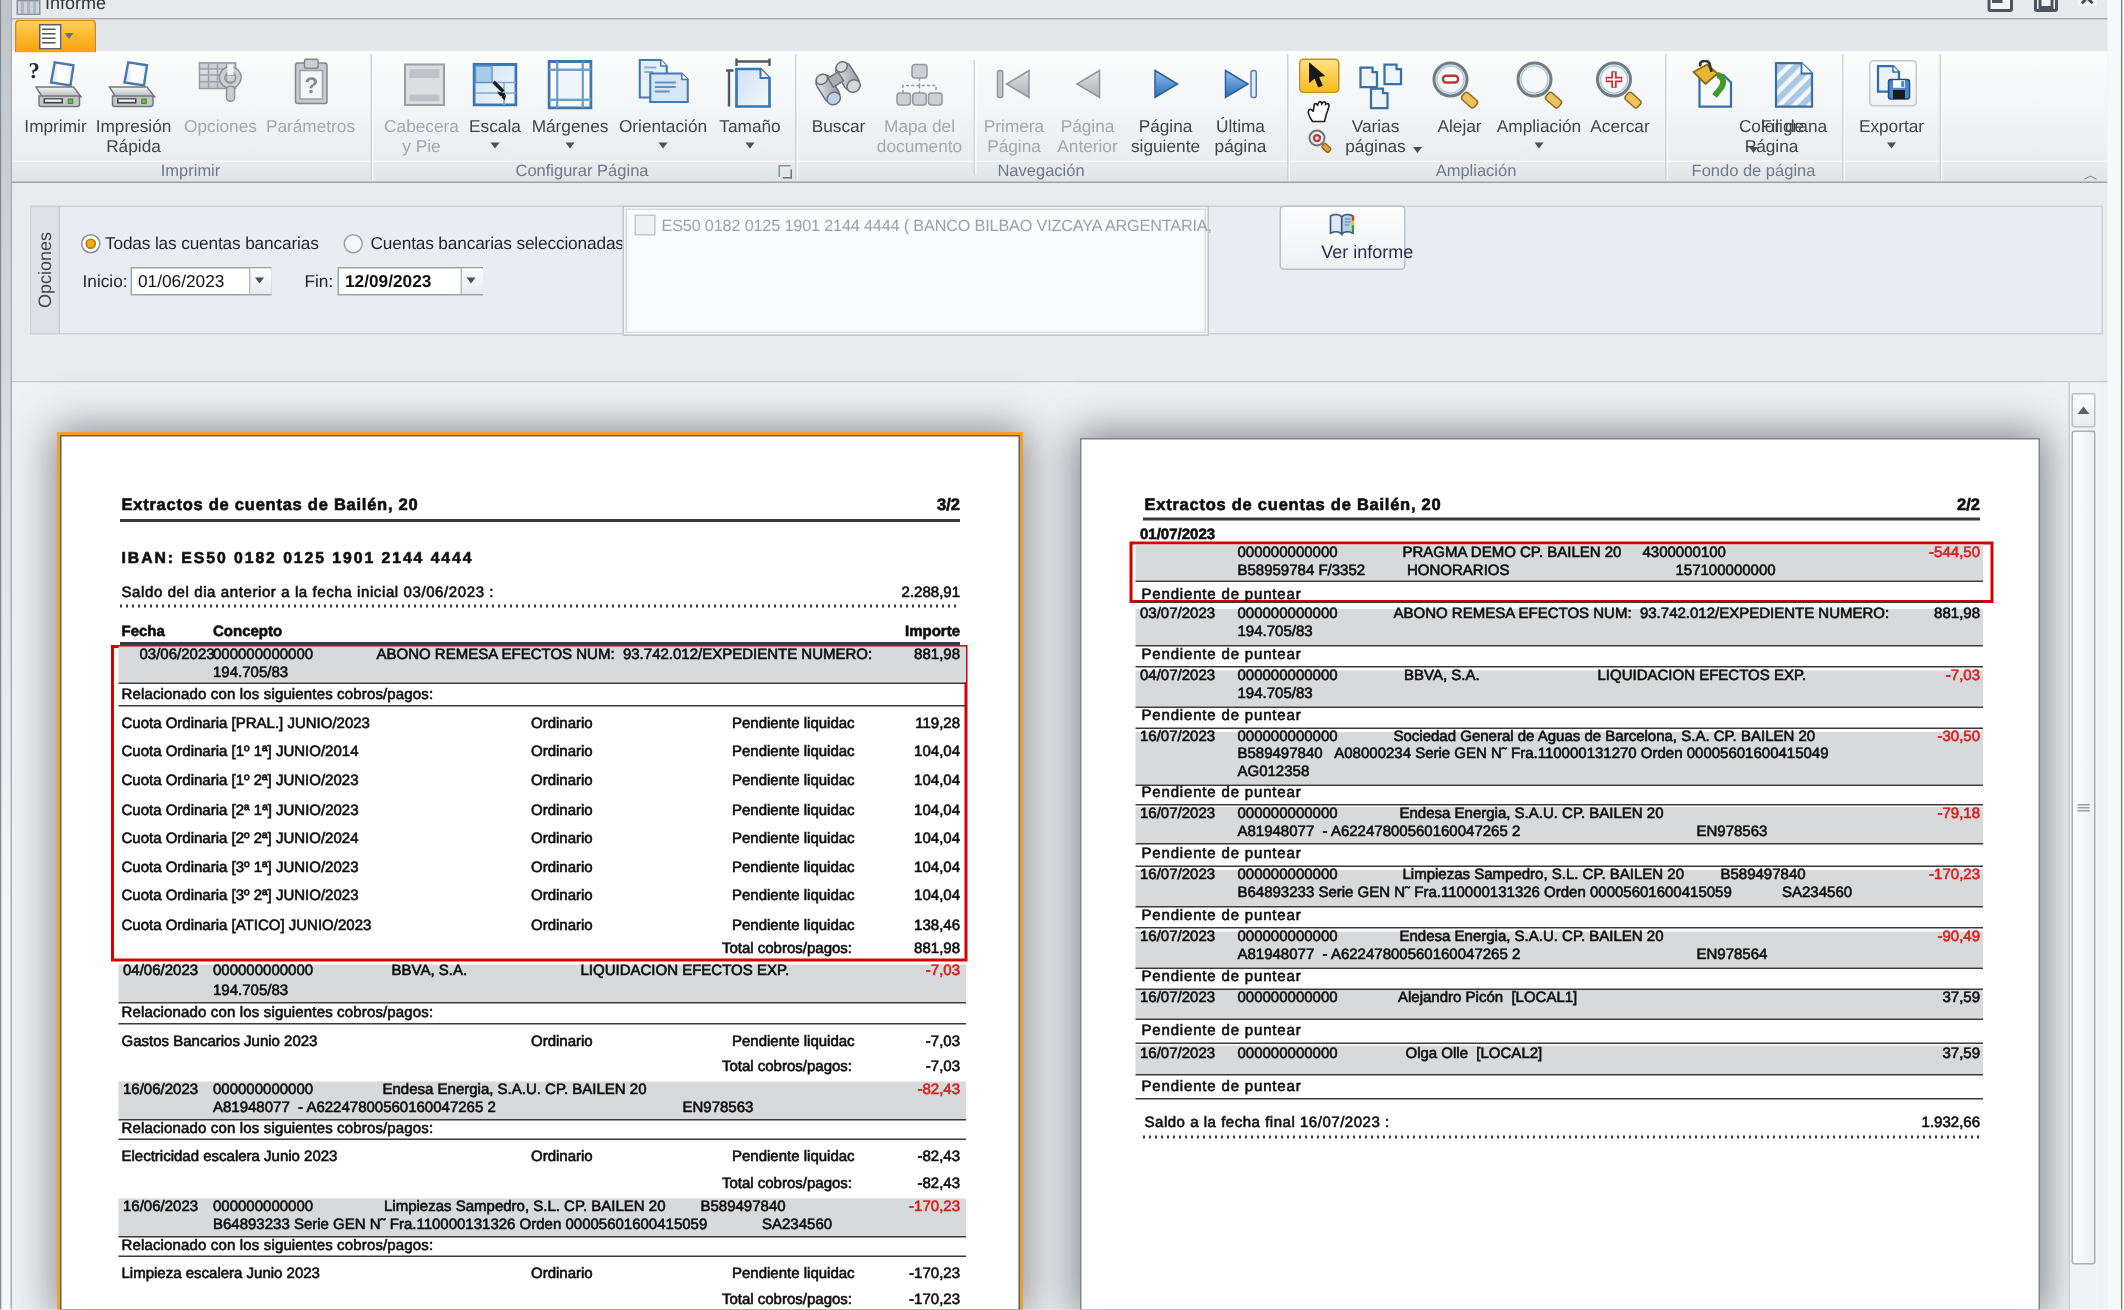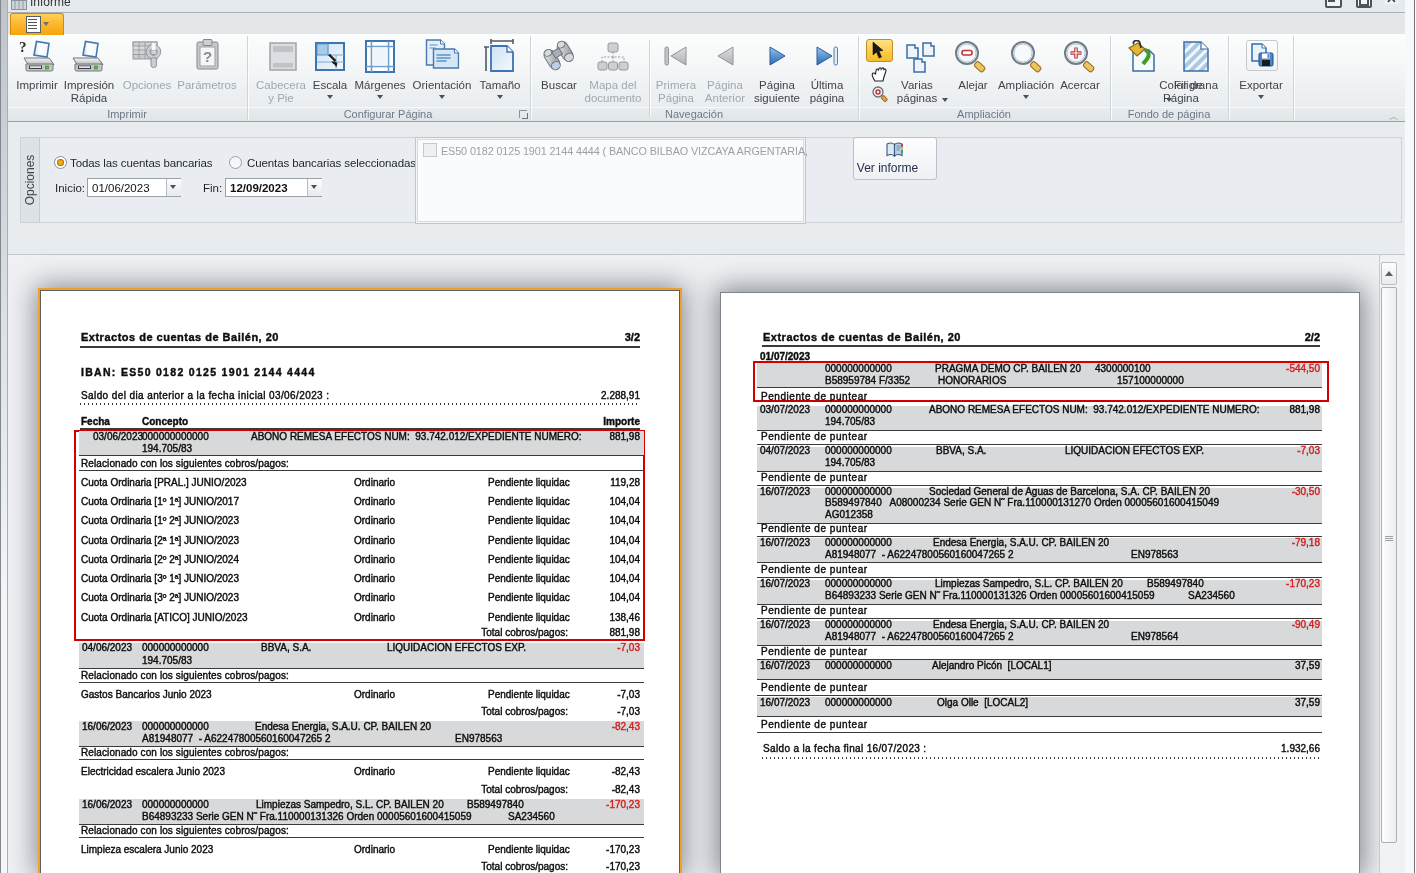--- a/index.html
+++ b/index.html
@@ -326,21 +326,21 @@
 
 <div class="a" style="left:853px;top:137px;width:84px;height:43px;background:linear-gradient(#fdfdfe,#eef1f4);border:1px solid #bac1c9;border-radius:3px;box-sizing:border-box;"></div>
 <svg class="ic" style="left:895px;top:142px;" width="18" height="16" viewBox="0 0 18 16">
  <path d="M1 2 C4 0.5 7 1 8.5 2.5 L8.5 14 C7 12.5 4 12 1 13.5 Z" fill="#dfe9f3" stroke="#39587e" stroke-width="1.1"></path>
  <path d="M16 2 C13 0.5 10 1 8.5 2.5 L8.5 14 C10 12.5 13 12 16 13.5 Z" fill="#b9cfe4" stroke="#39587e" stroke-width="1.1"></path>
  <path d="M10.5 4 h4 M10.5 6 h4 M10.5 8 h3" stroke="#5b7ca3" stroke-width=".8"></path>
  <rect x="15.2" y="2" width="1.6" height="3" fill="#d43c3c"></rect>
     <rect x="15.2" y="5" width="1.6" height="3" fill="#e8c23a"></rect>
     <rect x="15.2" y="8" width="1.6" height="3" fill="#3aa63f"></rect>
 </svg>
-<div class="a" style="left:836px;top:161px;width:103px;text-align:center;font-size:12px;color:#23304e;">Ver informe</div>
+<div class="a" style="left:860px;top:161px;width:103px;text-align:center;font-size:12px;color:#23304e;">Ver informe</div>
 
 <div class="a" style="left:0px;top:254px;width:1416px;height:1px;background:#c2c8cd;"></div>
 
 <div class="a" style="left:8px;top:255px;width:1397px;height:618px;background:#f0f1f4;" id="preview"></div>
 
 <div class="pg" id="page1" style="left:41px;top:291px;width:638px;height:582px;box-shadow:0 0 0 1px #5a6066,0 0 0 3px #f0a02c,0 0 26px 5px rgba(86,92,100,.72);">
 <div class="t b" style="left:40px;top:41px;font-size:11px;letter-spacing:.5px;">Extractos de cuentas de Bailén, 20</div>
 <div class="t b ra" style="right:39px;top:41px;font-size:11px;">3/2</div>
 <div class="ln" style="left:39px;top:55px;width:560px;height:2px;"></div>
 <div class="t b" style="left:40px;top:76px;font-size:10.5px;letter-spacing:1.3px;">IBAN: ES50 0182 0125 1901 2144 4444</div>
@@ -358,21 +358,21 @@
 <div class="t" style="left:210px;top:140px;">ABONO REMESA EFECTOS NUM:  93.742.012/EXPEDIENTE NUMERO:</div>
 <div class="t ra" style="right:39px;top:140px;">881,98</div>
 <div class="t" style="left:101px;top:152px;">194.705/83</div>
 <div class="ln" style="left:38px;top:164px;width:565px;"></div>
 <div class="t" style="left:40px;top:167px;letter-spacing:.1px;">Relacionado con los siguientes cobros/pagos:</div>
 <div class="ln" style="left:38px;top:179px;width:565px;"></div>
 <div class="t" style="left:40px;top:186px;">Cuota Ordinaria [PRAL.] JUNIO/2023</div>
     <div class="t" style="left:313px;top:186px;">Ordinario</div>
     <div class="t" style="left:447px;top:186px;">Pendiente liquidac</div>
     <div class="t ra" style="right:39px;top:186px;">119,28</div>
-<div class="t" style="left:40px;top:205px;">Cuota Ordinaria [1º 1ª] JUNIO/2017</div>
+<div class="t" style="left:40px;top:205px;">Cuota Ordinaria [1º 1ª] JUNIO/2014</div>
     <div class="t" style="left:313px;top:205px;">Ordinario</div>
     <div class="t" style="left:447px;top:205px;">Pendiente liquidac</div>
     <div class="t ra" style="right:39px;top:205px;">104,04</div>
 <div class="t" style="left:40px;top:224px;">Cuota Ordinaria [1º 2ª] JUNIO/2023</div>
     <div class="t" style="left:313px;top:224px;">Ordinario</div>
     <div class="t" style="left:447px;top:224px;">Pendiente liquidac</div>
     <div class="t ra" style="right:39px;top:224px;">104,04</div>
 <div class="t" style="left:40px;top:244px;">Cuota Ordinaria [2ª 1ª] JUNIO/2023</div>
     <div class="t" style="left:313px;top:244px;">Ordinario</div>
     <div class="t" style="left:447px;top:244px;">Pendiente liquidac</div>

